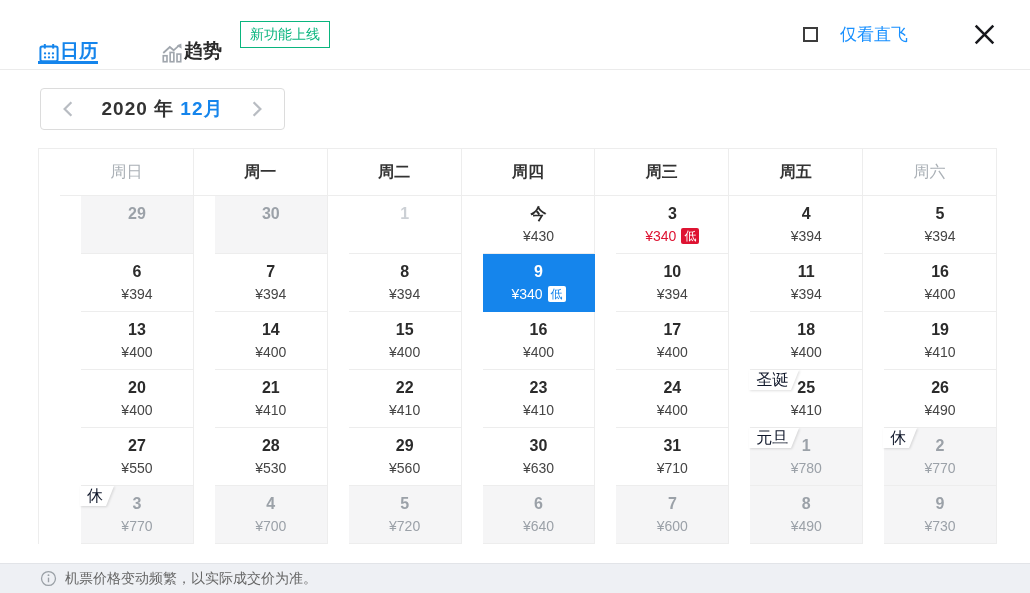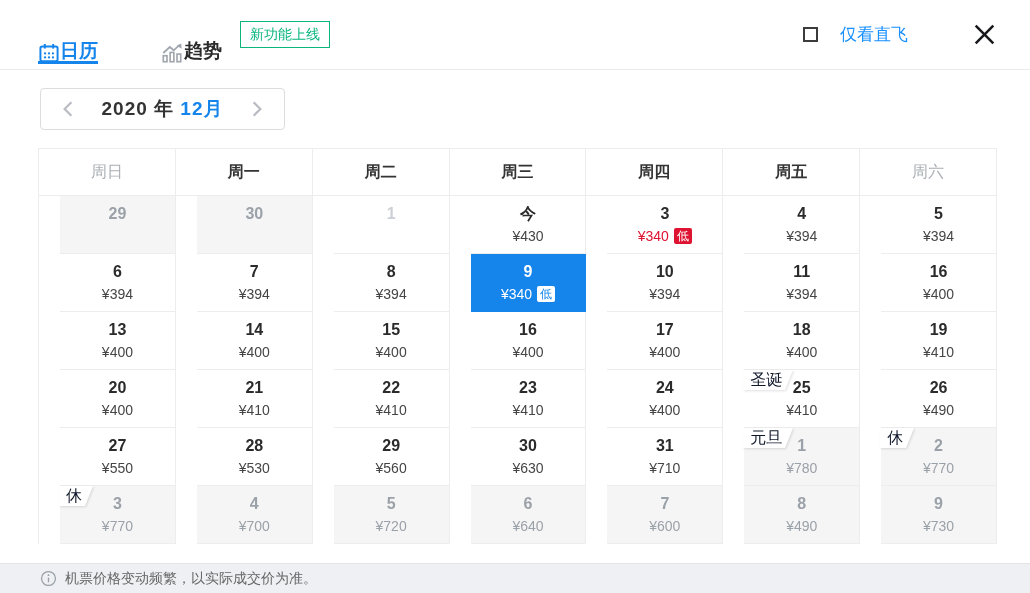--- a/index.html
+++ b/index.html
@@ -28,21 +28,21 @@
 
   
   .monthnav { margin:18px 0 0 40px; width:245px; height:42px; border:1px solid #dcdcdc;
               border-radius:4px; display:flex; align-items:center; justify-content:space-between;
               padding:0 14px; background:#fff; }
   .mn-text { font-size:19px; font-weight:700; letter-spacing:1px; }
   .mn-text .month { color:#1585ec; }
   .nav-arrow { width:26px; height:26px; display:flex; align-items:center; justify-content:center; cursor:pointer; }
 
   
-  .cal { width:959px; margin:18px 0 0 38px; border-left:1px solid #ededed; border-top:1px solid #ededed; }
+  .cal { width:959px; margin:18px 0 0 38px; border-left:1px solid #ededed; border-top:1px solid #ededed;padding-left:21px; }
   .wrow, .grid { display:grid; grid-template-columns:repeat(7,1fr); }
   .wcell { height:47px; display:flex; align-items:center; justify-content:center;
            font-size:16px; font-weight:700; color:#333;
            border-right:1px solid #ededed; border-bottom:1px solid #ededed; background:#fff; }
   .wcell.weekend { color:#aab0b6; font-weight:400; }
   .cell { height:58px; position:relative; text-align:center; padding-top:7px; background:#fff;
           border-right:1px solid #ededed; border-bottom:1px solid #ededed; cursor:pointer;margin-left:21px; }
   .cell .day { font-size:16px; font-weight:700; color:#2b2b2b; line-height:22px; }
   .cell .price { font-size:14px; color:#454545; line-height:20px; margin-top:1px; }
   .cell .price.red { color:#de1332; }
@@ -135,22 +135,22 @@
       <polyline points="3,2 9,8 3,14" fill="none" stroke="#b8bcc2" stroke-width="2"></polyline>
     </svg>
   </span>
 </div>
 
 <div class="cal">
   <div class="wrow">
       <div class="wcell weekend">周日</div>
       <div class="wcell">周一</div>
       <div class="wcell">周二</div>
+      <div class="wcell">周四</div>
       <div class="wcell">周三</div>
-      <div class="wcell">周四</div>
       <div class="wcell">周五</div>
       <div class="wcell weekend">周六</div>
     </div>
   <div class="grid">
       <div class="cell muted">
         <div class="day">29</div>
       </div>
       <div class="cell muted">
         <div class="day">30</div>
       </div>

